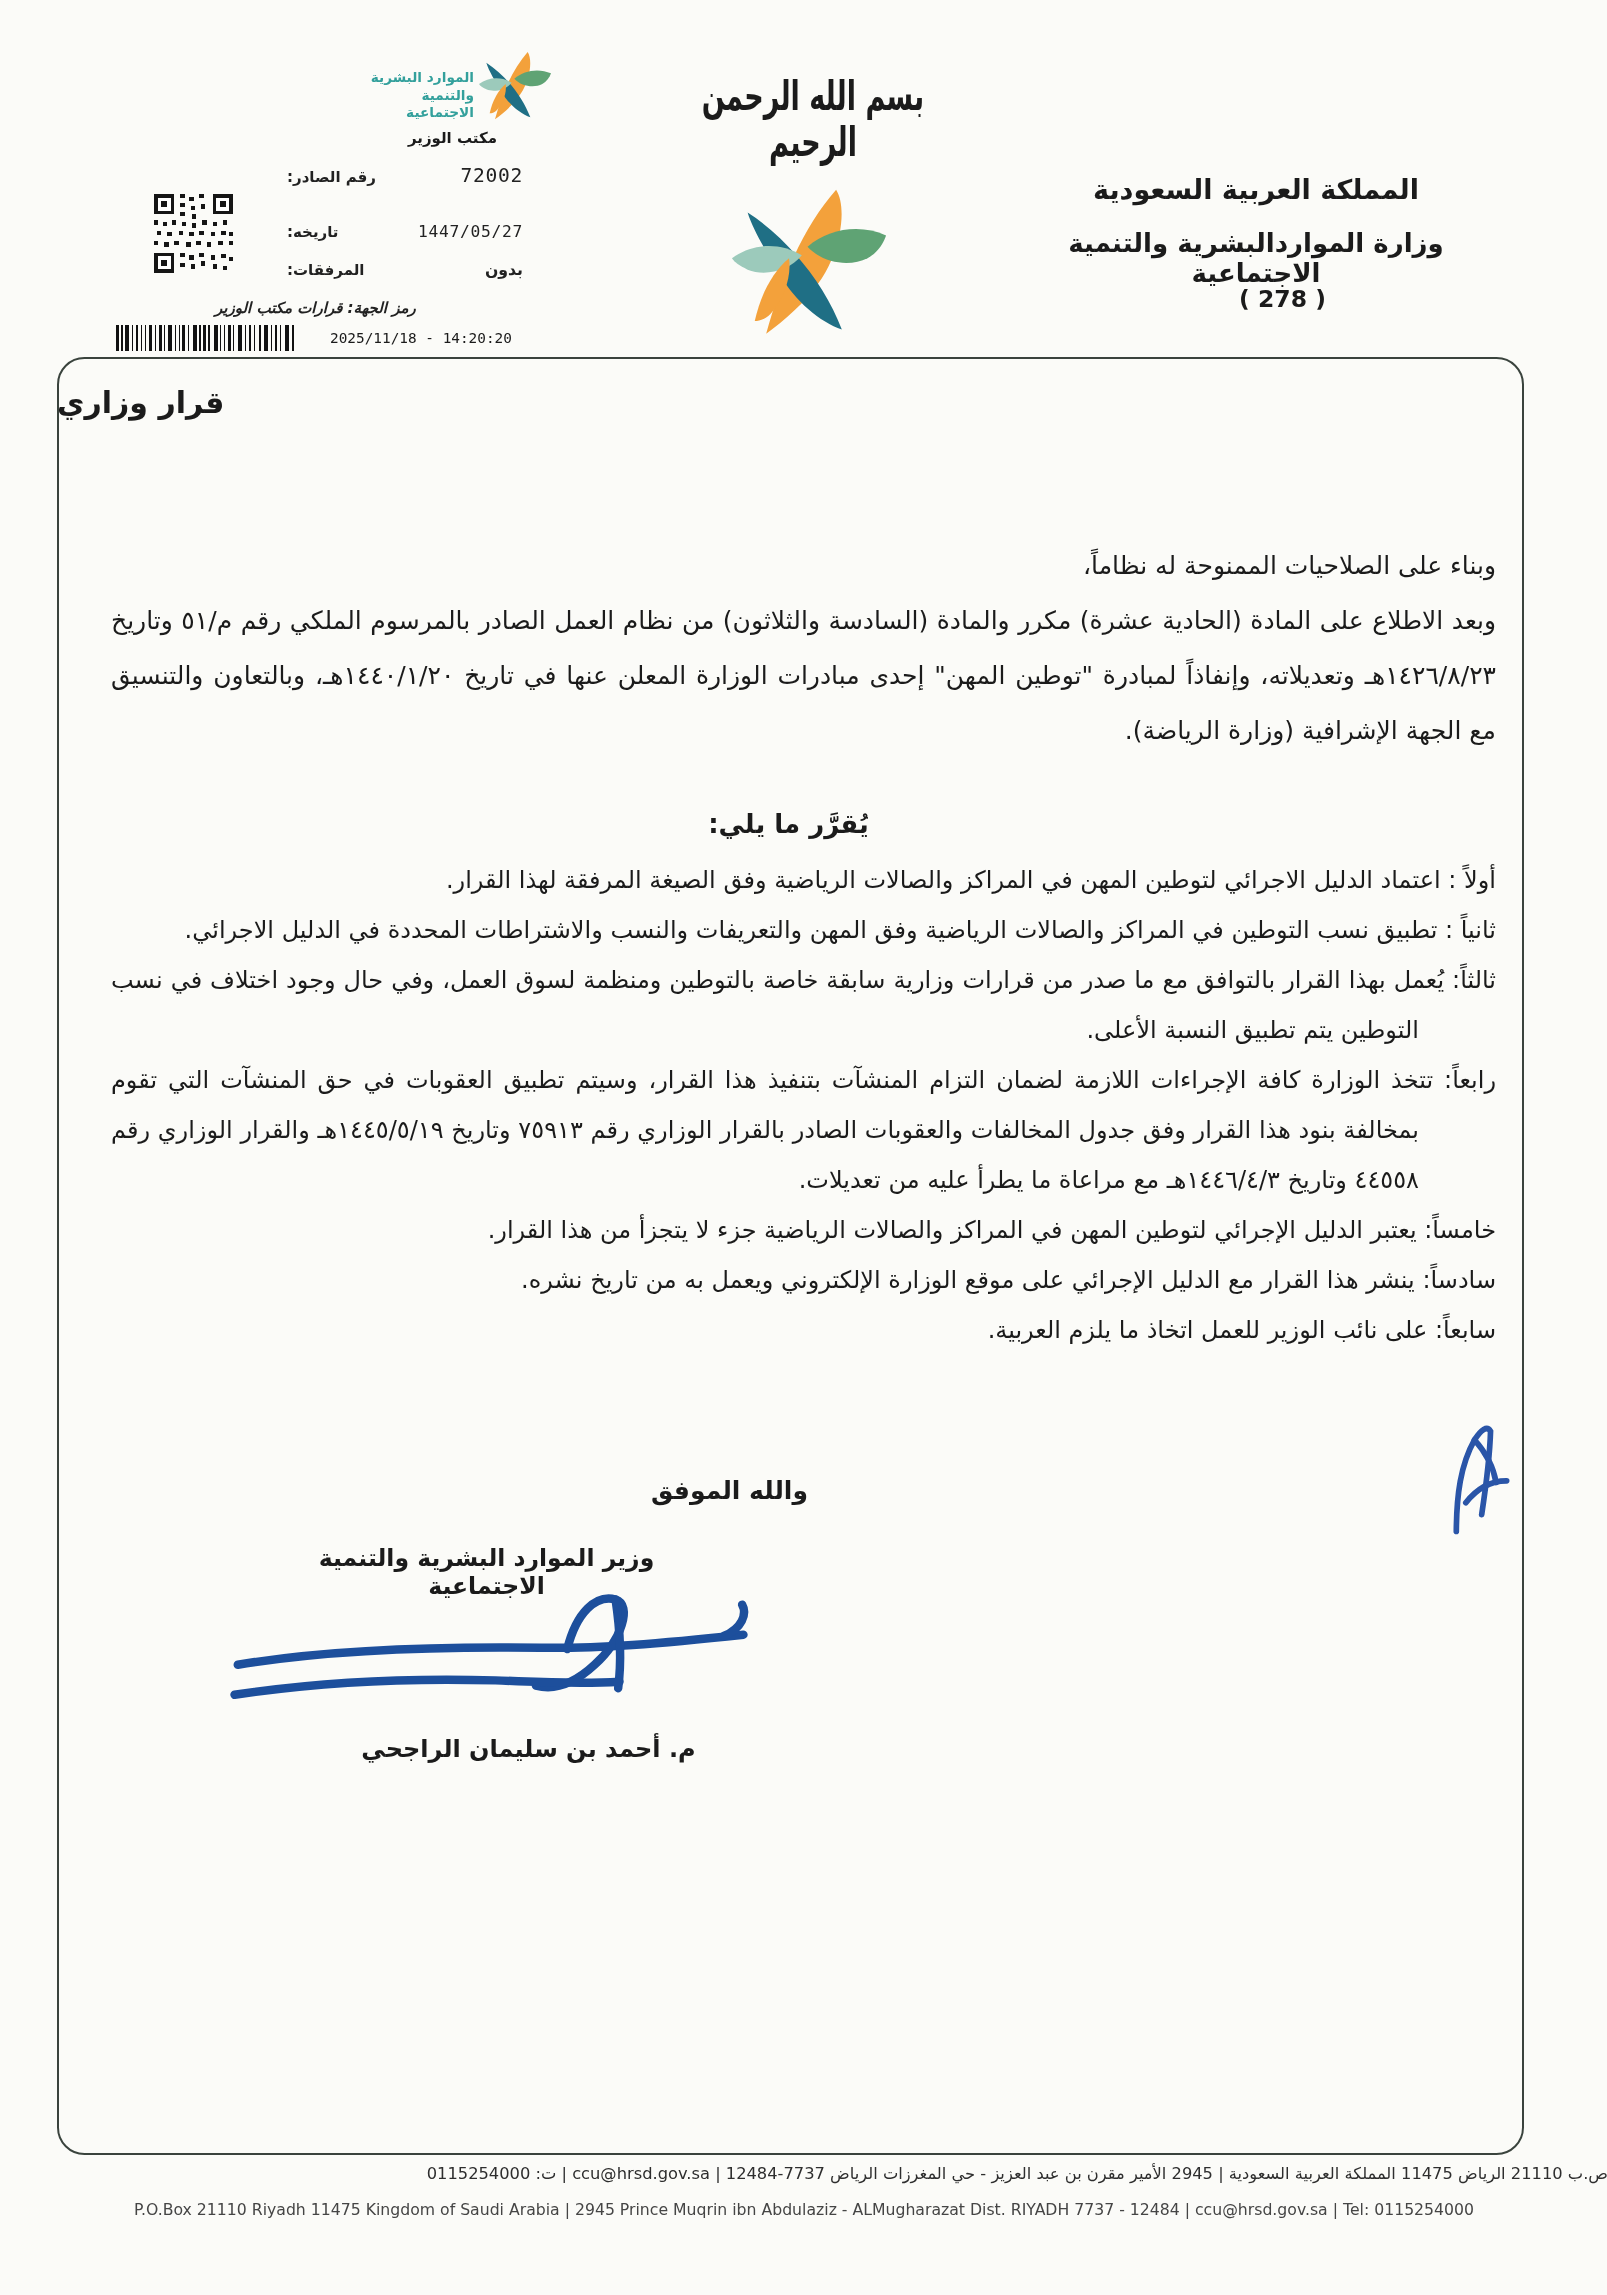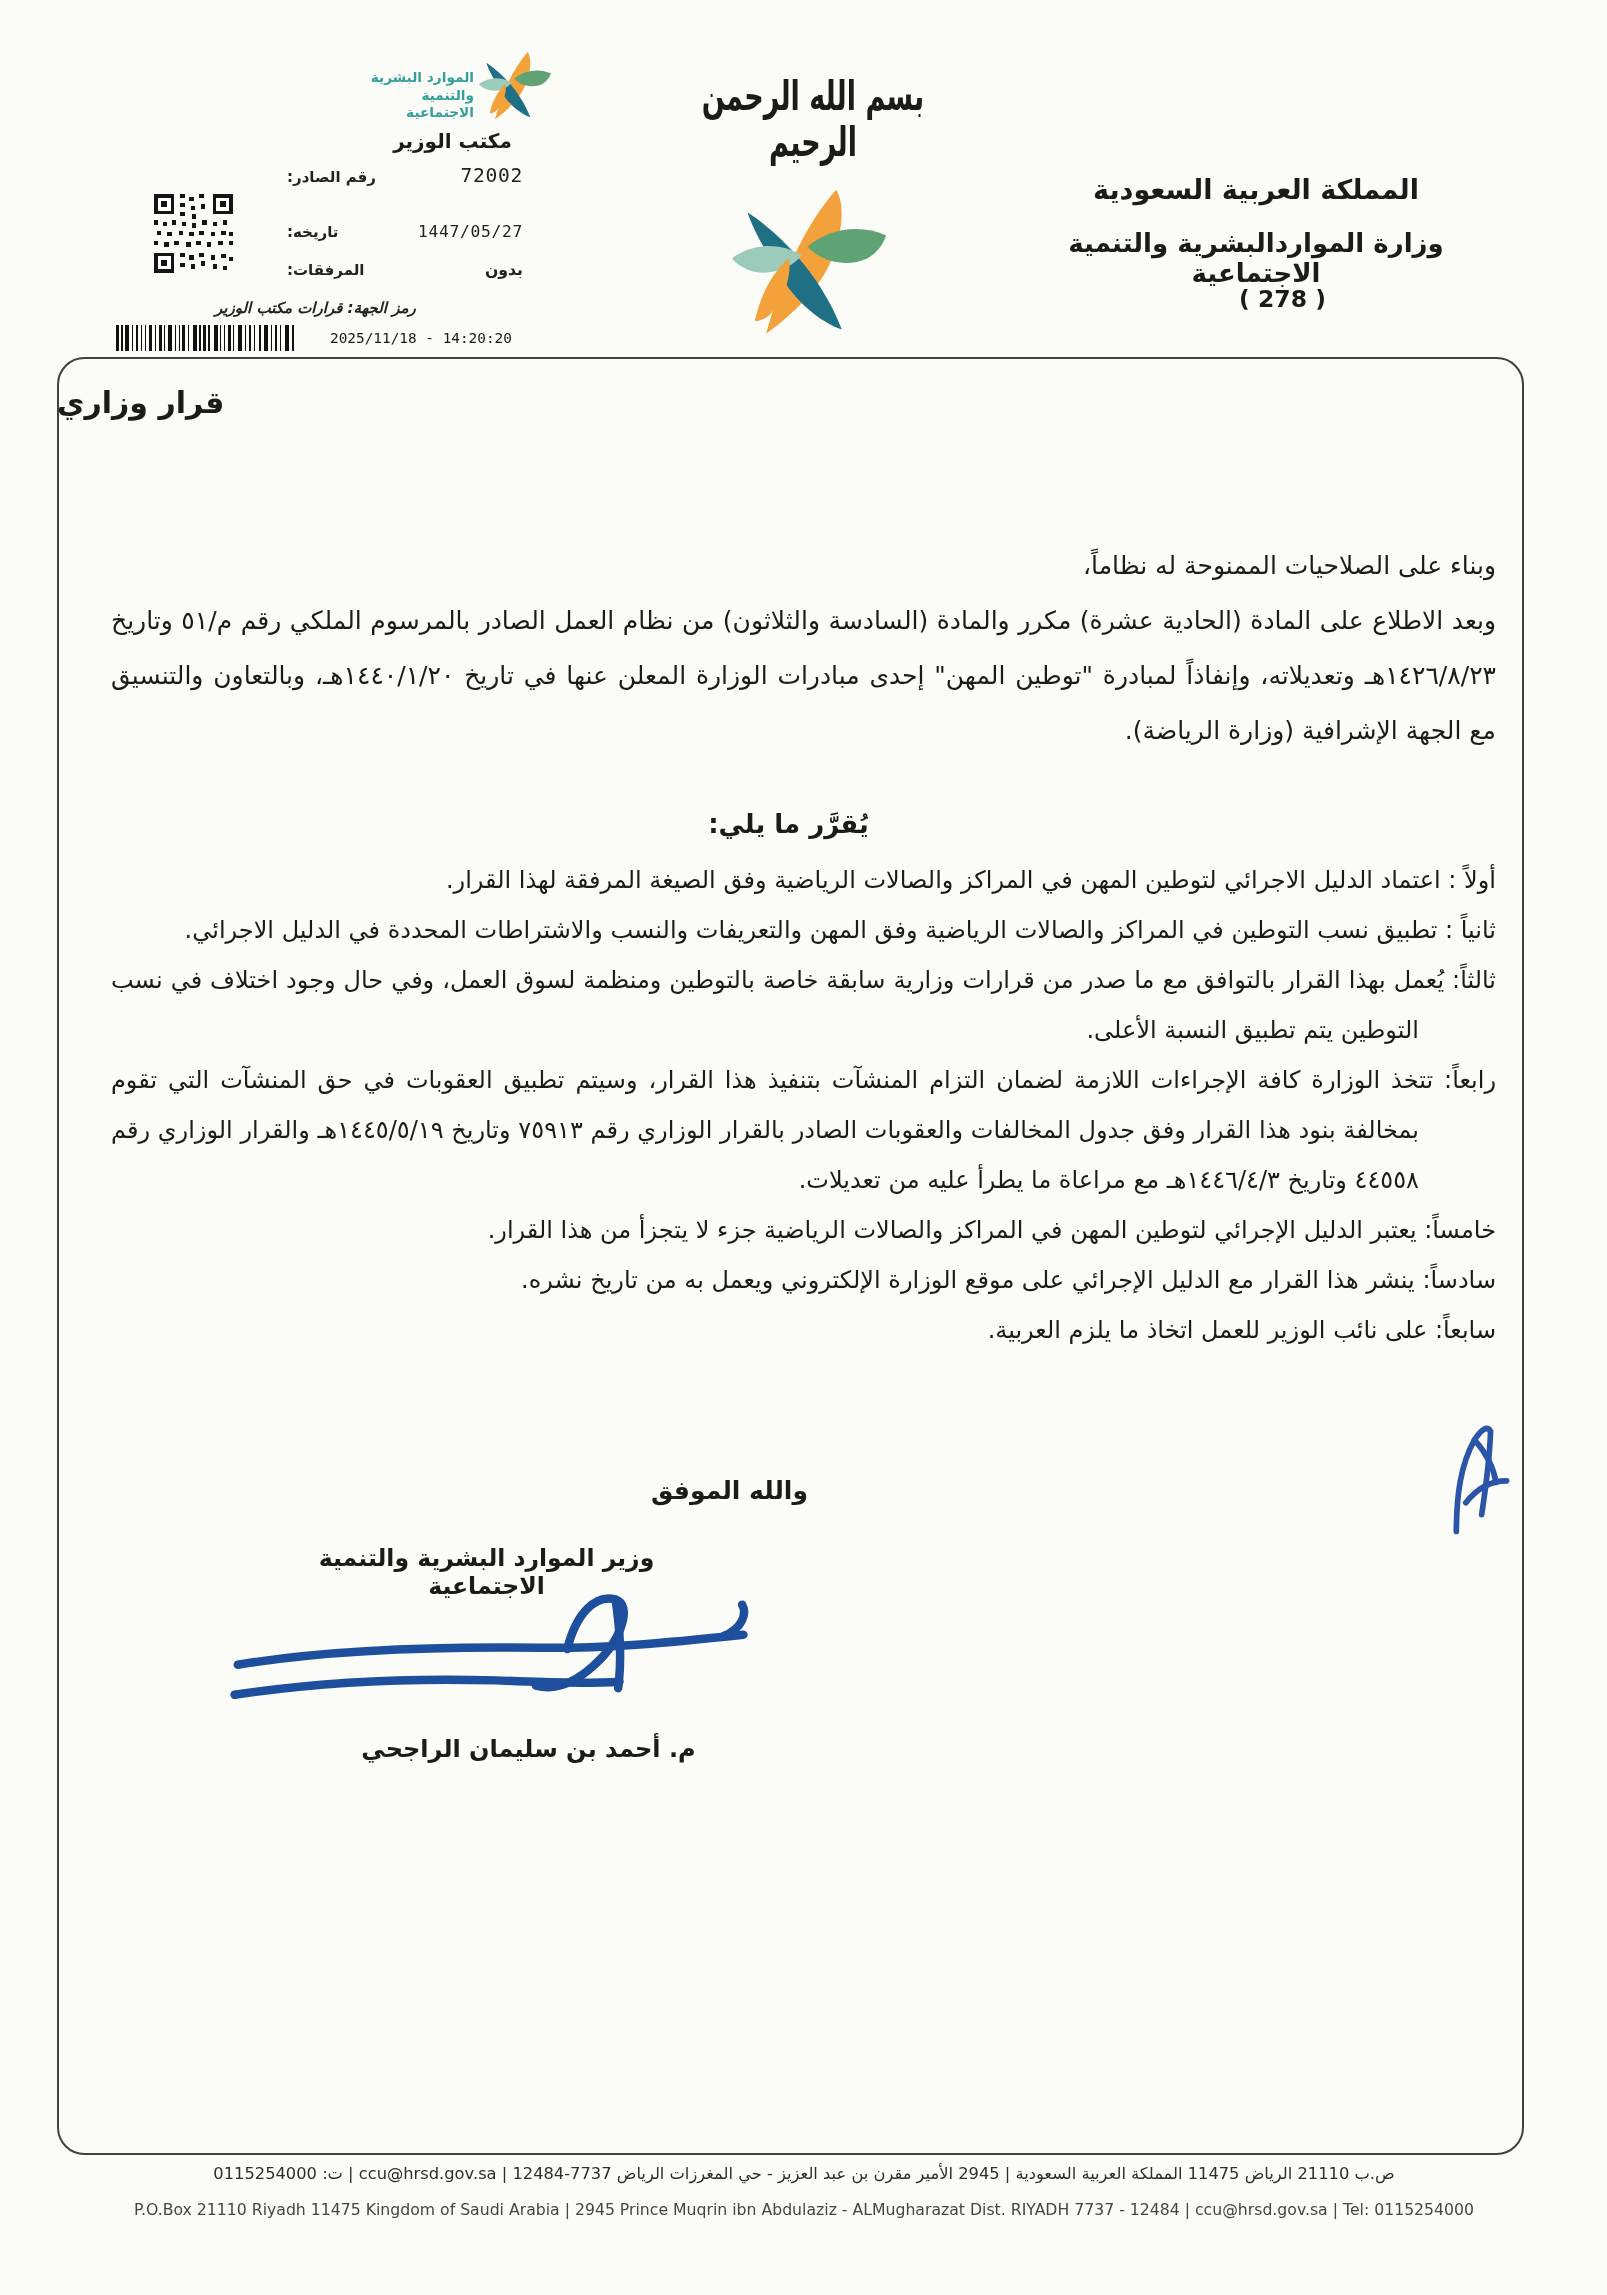--- a/index.html
+++ b/index.html
@@ -7,21 +7,21 @@
     width:1608px;height:2295px;position:relative;
     background:#fbfbf8;color:#1b1b1b;
     font-family:"DejaVu Sans",sans-serif;direction:rtl;overflow:hidden;
   }
   .abs{position:absolute;}
 
   
   .small-logo-text{left:358px;top:69px;width:116px;text-align:right;
     font-size:13.7px;font-weight:bold;color:#33a09c;line-height:17.6px;}
   .office{left:384px;top:129px;width:137px;text-align:center;
-    font-size:20px;font-weight:bold;}
+    font-size:15px;font-weight:bold;}
   .meta-row{left:287px;width:236px;display:flex;flex-direction:row-reverse;
     justify-content:space-between;align-items:baseline;}
   .meta-label{font-size:15px;font-weight:bold;color:#222;}
   .meta-value{font-size:17px;color:#222;}
   .meta-value.num{font-family:"DejaVu Sans Mono","DejaVu Sans",monospace;
     font-size:19.6px;letter-spacing:0.7px;}
   .entity-row{left:215px;top:299px;width:313px;text-align:left;
     font-size:15px;font-weight:bold;font-style:italic;}
   .entity-row .meta-value{font-weight:bold;font-size:15px;}
   .scan-datetime{left:330px;top:330px;width:196px;font-size:14.4px;
@@ -59,21 +59,21 @@
   .signatory-name{left:300px;top:1735px;width:457px;text-align:center;
     font-size:24px;font-weight:bold;}
   .annotation-svg{left:1410px;top:1423px;width:114px;height:114px;
     transform:rotate(-18deg);}
 
   
   .qr{left:151px;top:191px;width:85px;height:85px;}
   .barcode{left:116px;top:325px;width:181px;height:26px;}
 
   
-  .footer-ar{left:0;top:2164px;width:1608px;text-align:center;
+  .footer-ar{left:0;top:2164px;width:1608px;
     font-size:16.3px;color:#2e2e2e;}
   .footer-ar .ltr-run{direction:ltr;unicode-bidi:embed;}
   .footer-en{left:0;top:2200px;width:1608px;text-align:center;
     font-size:15.7px;color:#454545;direction:ltr;font-family:"DejaVu Sans",sans-serif;}
 </style>
 </head>
 <body>
 
 <svg width="0" height="0" style="position:absolute" aria-hidden="true">
   <defs>

